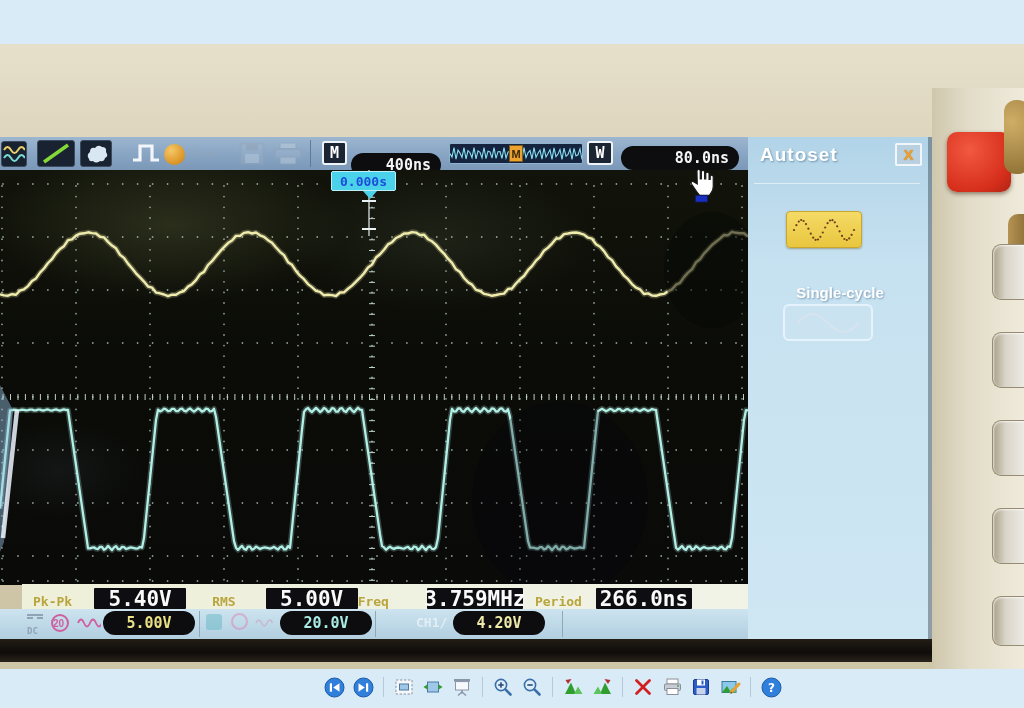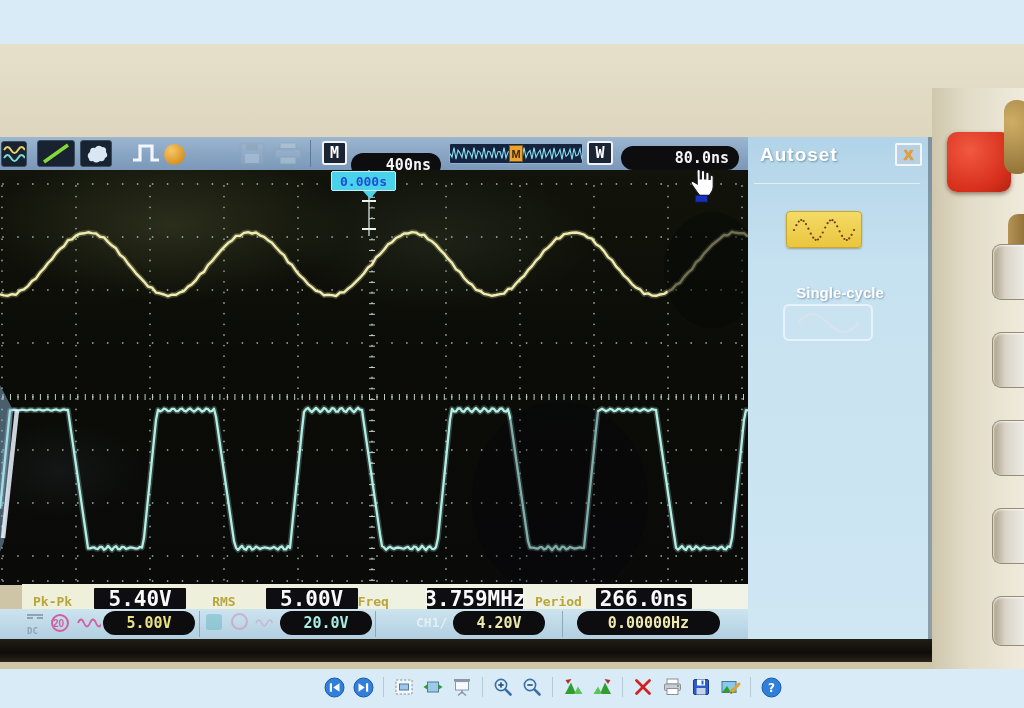--- a/index.html
+++ b/index.html
@@ -1212,23 +1212,20 @@
       <span>20.0V</span>
     </div>
     <div class="abs vsep" style="left:375px;"></div>
 
     <span class="abs" style="left:416px;top:571px;color:rgba(255,255,255,.55);font-weight:bold;font-size:13px;
           font-family:'DejaVu Sans Mono',monospace;">CH1/</span>
     <div class="abs spill" style="left:453px;top:567px;width:92px;color:#eee9a8;">
       <span>4.20V</span>
     </div>
     <div class="abs vsep" style="left:562px;"></div>
-    <div class="abs spill" style="left:577px;top:567px;width:143px;color:#efe9b0;">
-      <span>0.00000Hz</span>
-    </div>
 
     <div class="abs menu">
       <span class="title">Autoset</span>
       <span class="close">
         <span>X</span>
       </span>
       <div class="rule"></div>
       <div class="mbtn1">
         <svg width="64" height="30" viewBox="0 0 64 30">
             <circle cx="2.0" cy="15.0" r="1.1" fill="#6b3f18"></circle>

